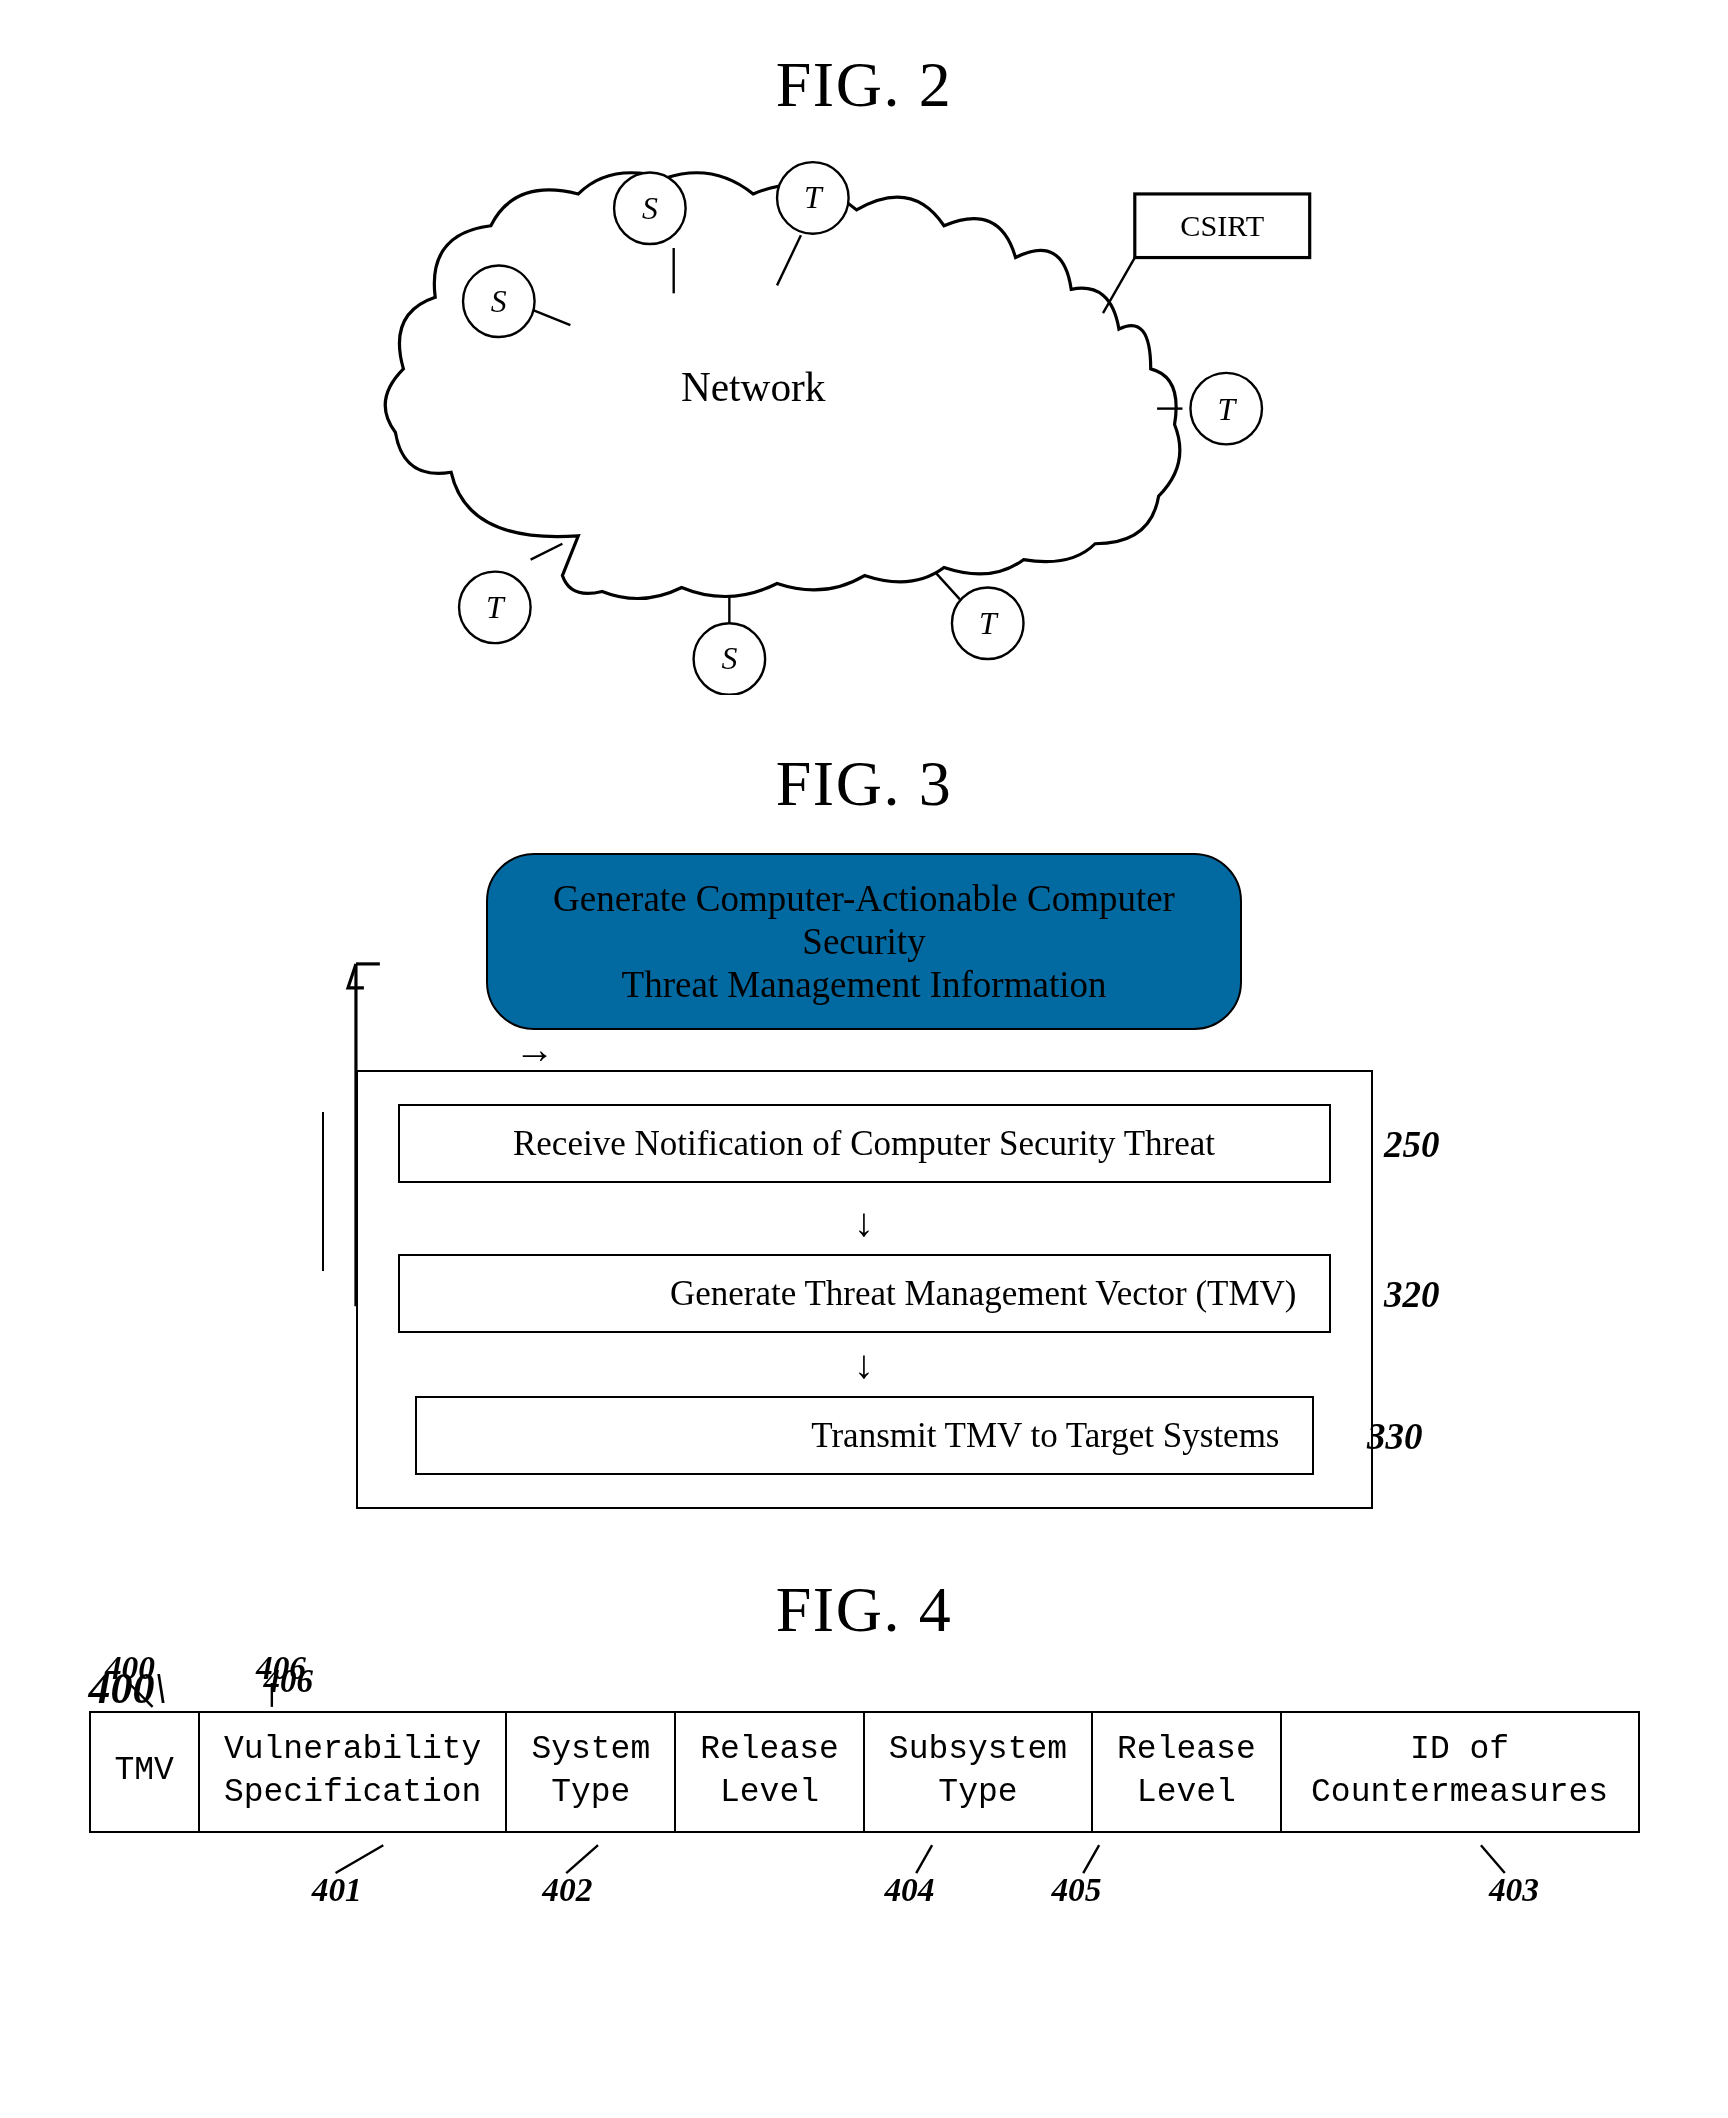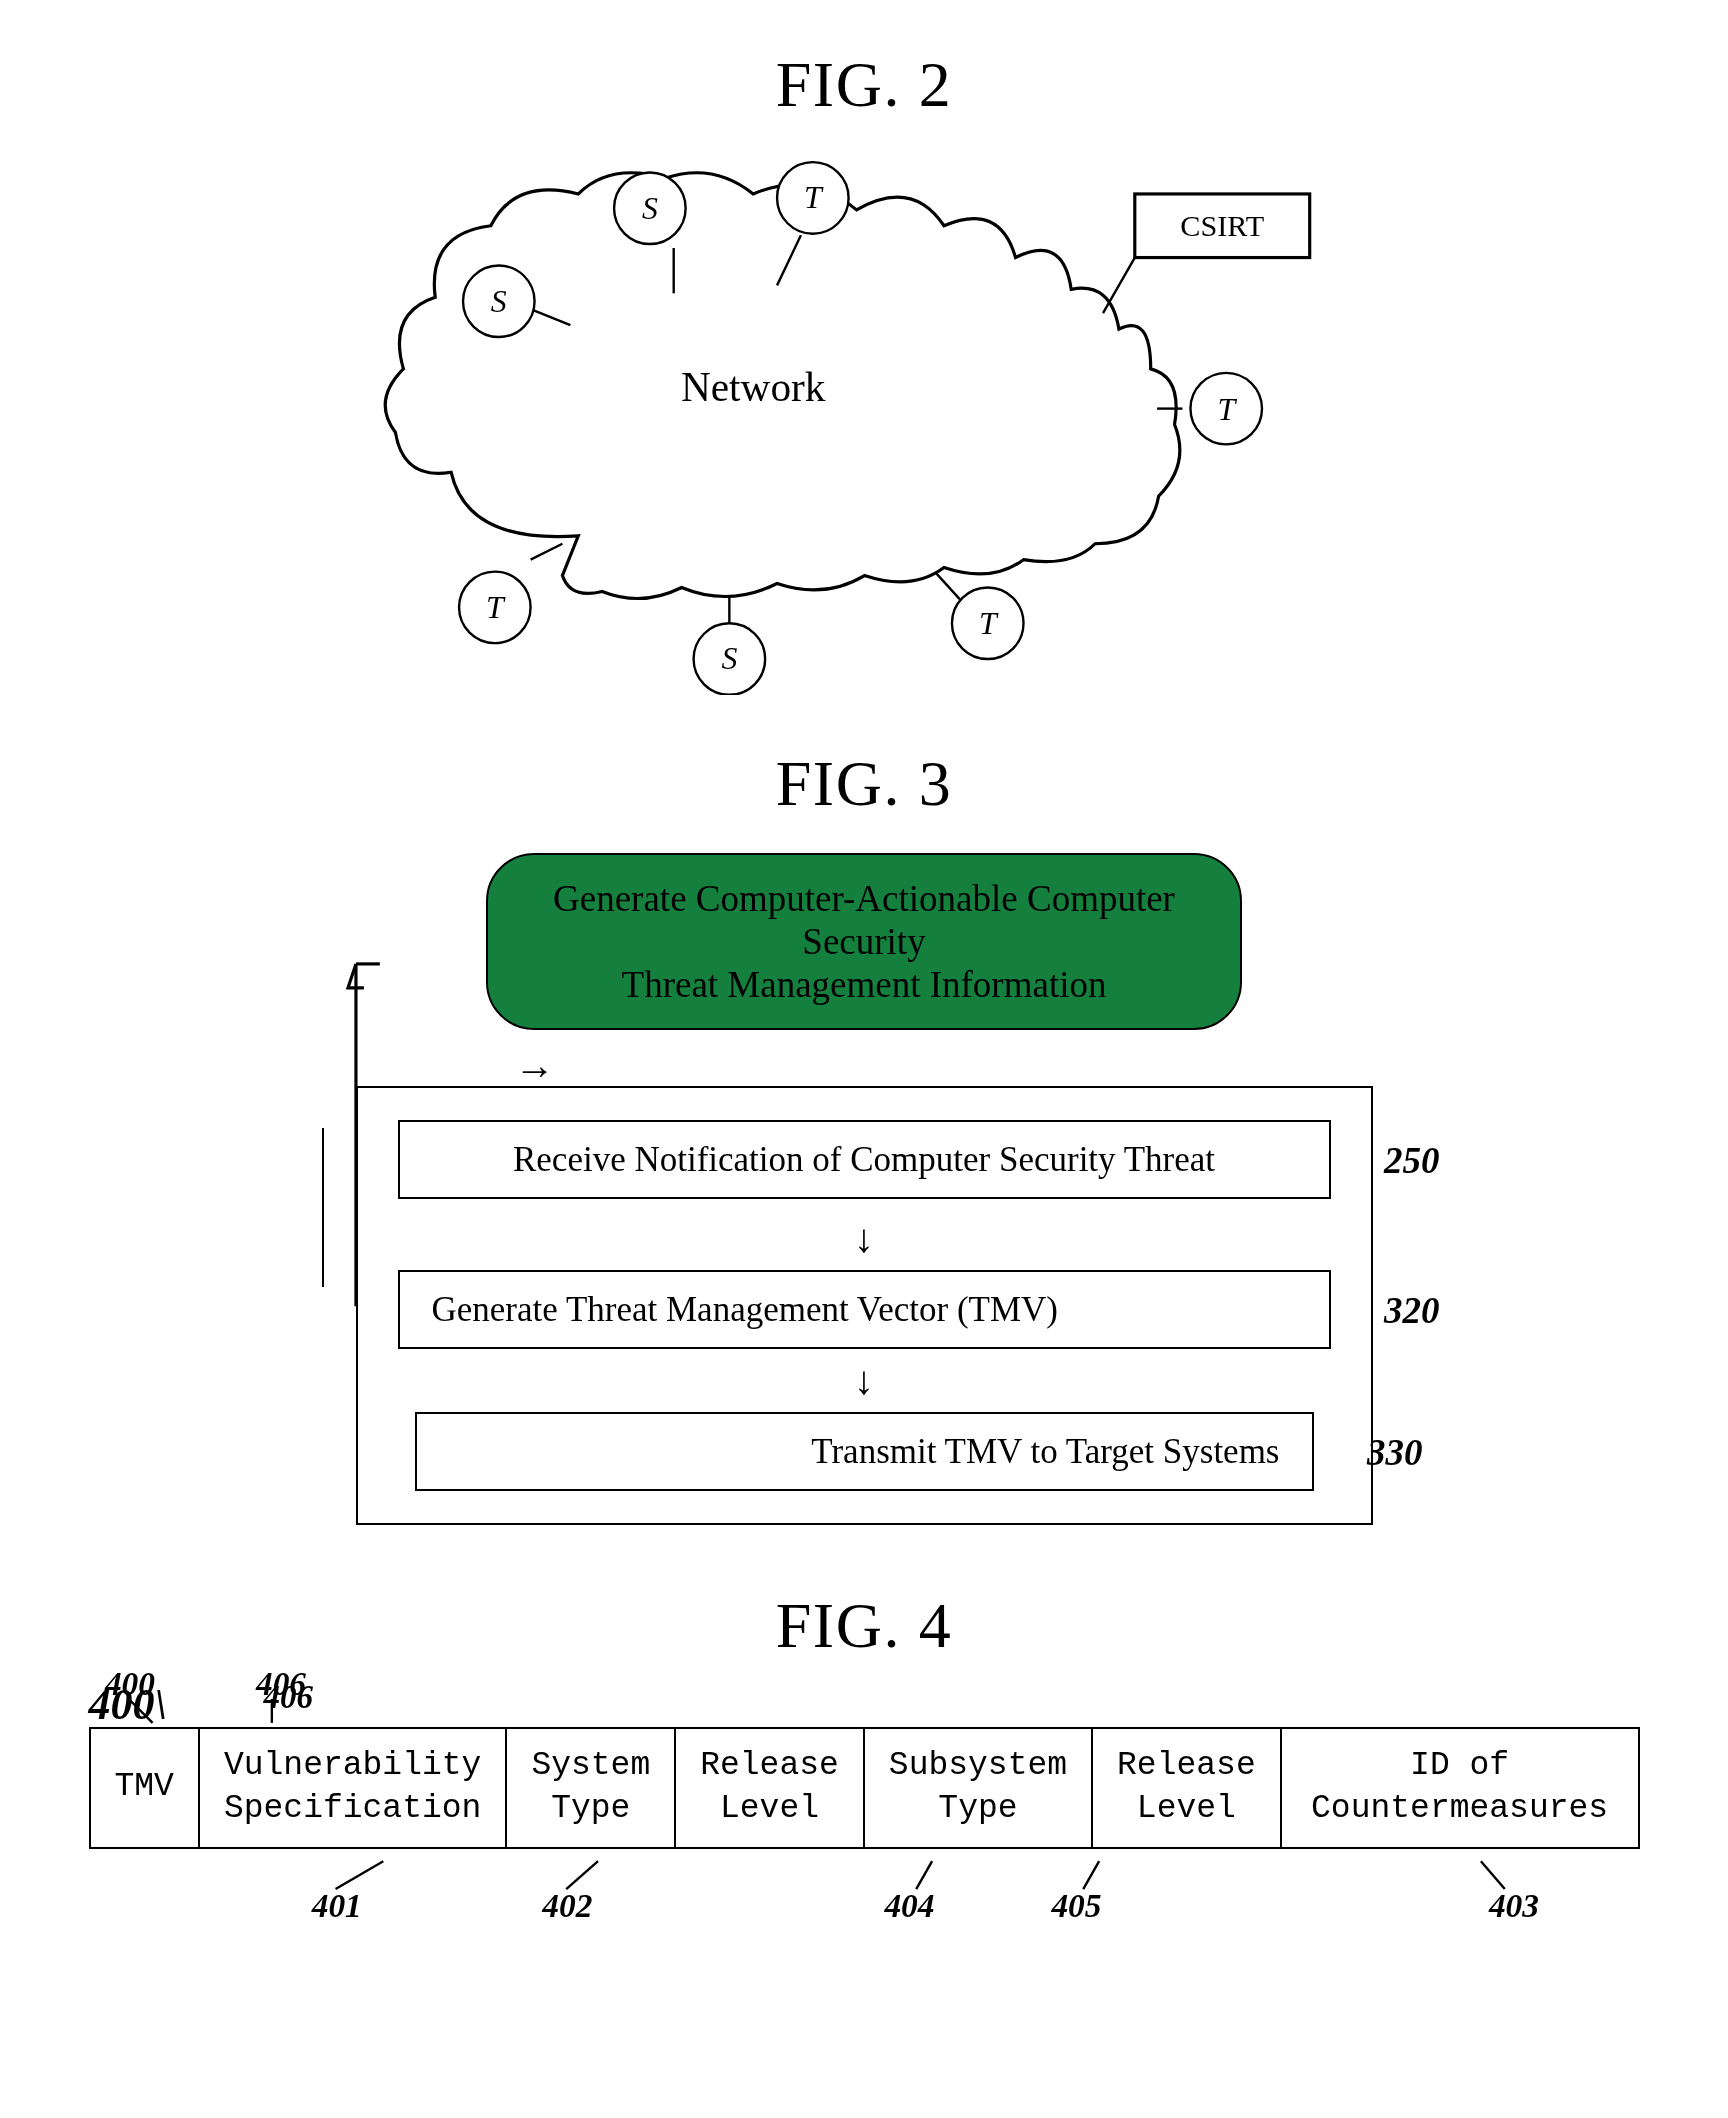--- a/index.html
+++ b/index.html
@@ -142,42 +142,42 @@
       <text x="855" y="604" text-anchor="middle" font-size="40" font-family="Times New Roman" font-style="italic">T</text>
     </svg>
   </div>
 
   <div class="fig3-section">
     <div class="fig-title">FIG. 3</div>
 
     <div style="position:relative; width:1113px; margin:0 auto; text-align:center;">
 
       
-      <div style="display:inline-block; border:2.4px solid #000; border-radius:48px; padding:22px 64px; font-size:37px; margin-bottom:16px; background:#15803d; text-align:center; width:756px;">
+      <div style="display:inline-block; border:2.4px solid #000; border-radius:48px; padding:22px 64px; font-size:37px; margin-bottom:0; background:#0369a1; text-align:center; width:756px;">
         <span>Generate Computer-Actionable Computer Security<br>Threat Management Information</span>
       </div>
 
       
       <div style="text-align:left; margin-left:207px; font-size:40px; line-height:1;">→</div>
 
       
       <div style="border:2.4px solid #000; margin: 0 48px; position:relative; padding: 16px 40px 24px 40px;">
 
         <div style="position:absolute; left:-48px; top:40px; font-size:44px; color:#000; display:flex; flex-direction:column; align-items:center;">
           <div style="writing-mode:vertical-rl; transform:rotate(180deg); font-size:24px; height:159px; border-left:2.4px solid #000; margin-left:12px;"></div>
         </div>
 
         <div style="position:relative; border:2.4px solid #000; padding:17.5px 32px; text-align:center; font-size:35px; margin:16px 0;">
           <span>Receive Notification of Computer Security Threat</span>
           <span style="position:absolute; right:-111px; top:50%; transform:translateY(-50%); font-size:37px; font-style:italic; font-weight:bold;">250</span>
         </div>
 
         <div style="text-align:center; font-size:40px;">↓</div>
 
-        <div style="position:relative; border:2.4px solid #000; padding:17.5px 32px; text-align:left; font-size:35px; margin:8px 0;">
+        <div style="position:relative; border:2.4px solid #000; padding:17.5px 32px; text-align:right; font-size:35px; margin:8px 0;">
           <span>Generate Threat Management Vector (TMV)</span>
           <span style="position:absolute; right:-111px; top:50%; transform:translateY(-50%); font-size:37px; font-style:italic; font-weight:bold;">320</span>
         </div>
 
         <div style="text-align:center; font-size:40px;">↓</div>
 
         <div style="position:relative; border:2.4px solid #000; padding:17.5px 32px; text-align:right; font-size:35px; margin:8px 17px;">
           <span>Transmit TMV to Target Systems</span>
           <span style="position:absolute; right:-111px; top:50%; transform:translateY(-50%); font-size:37px; font-style:italic; font-weight:bold;">330</span>
         </div>

